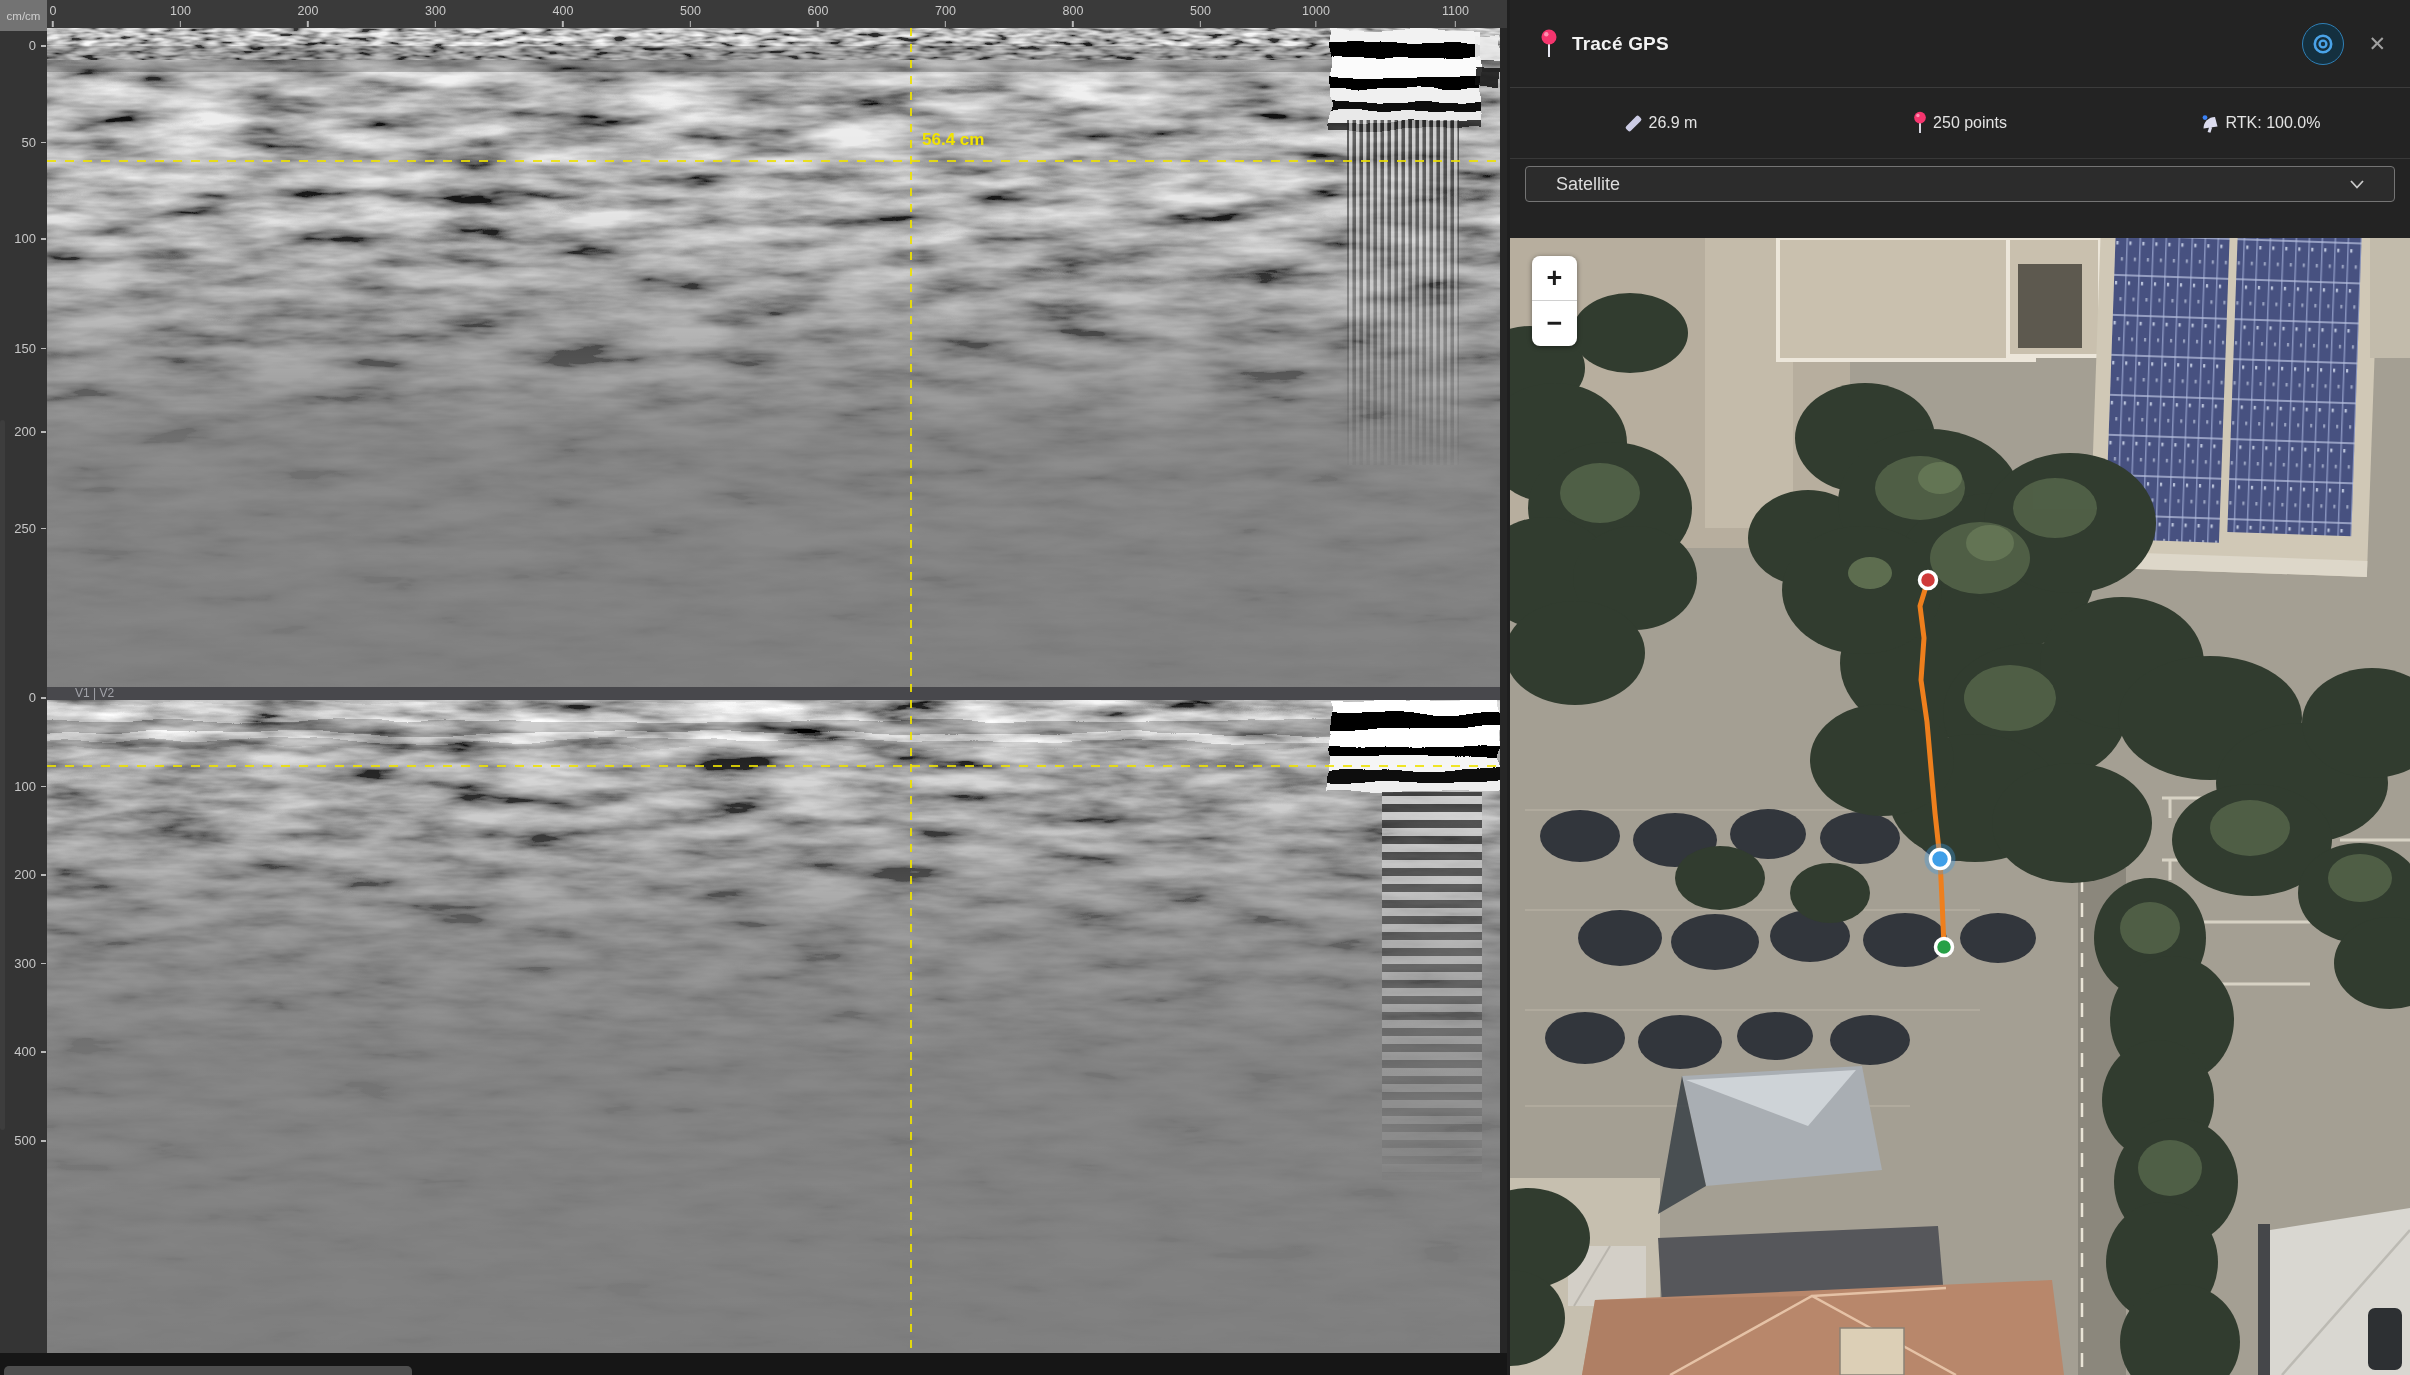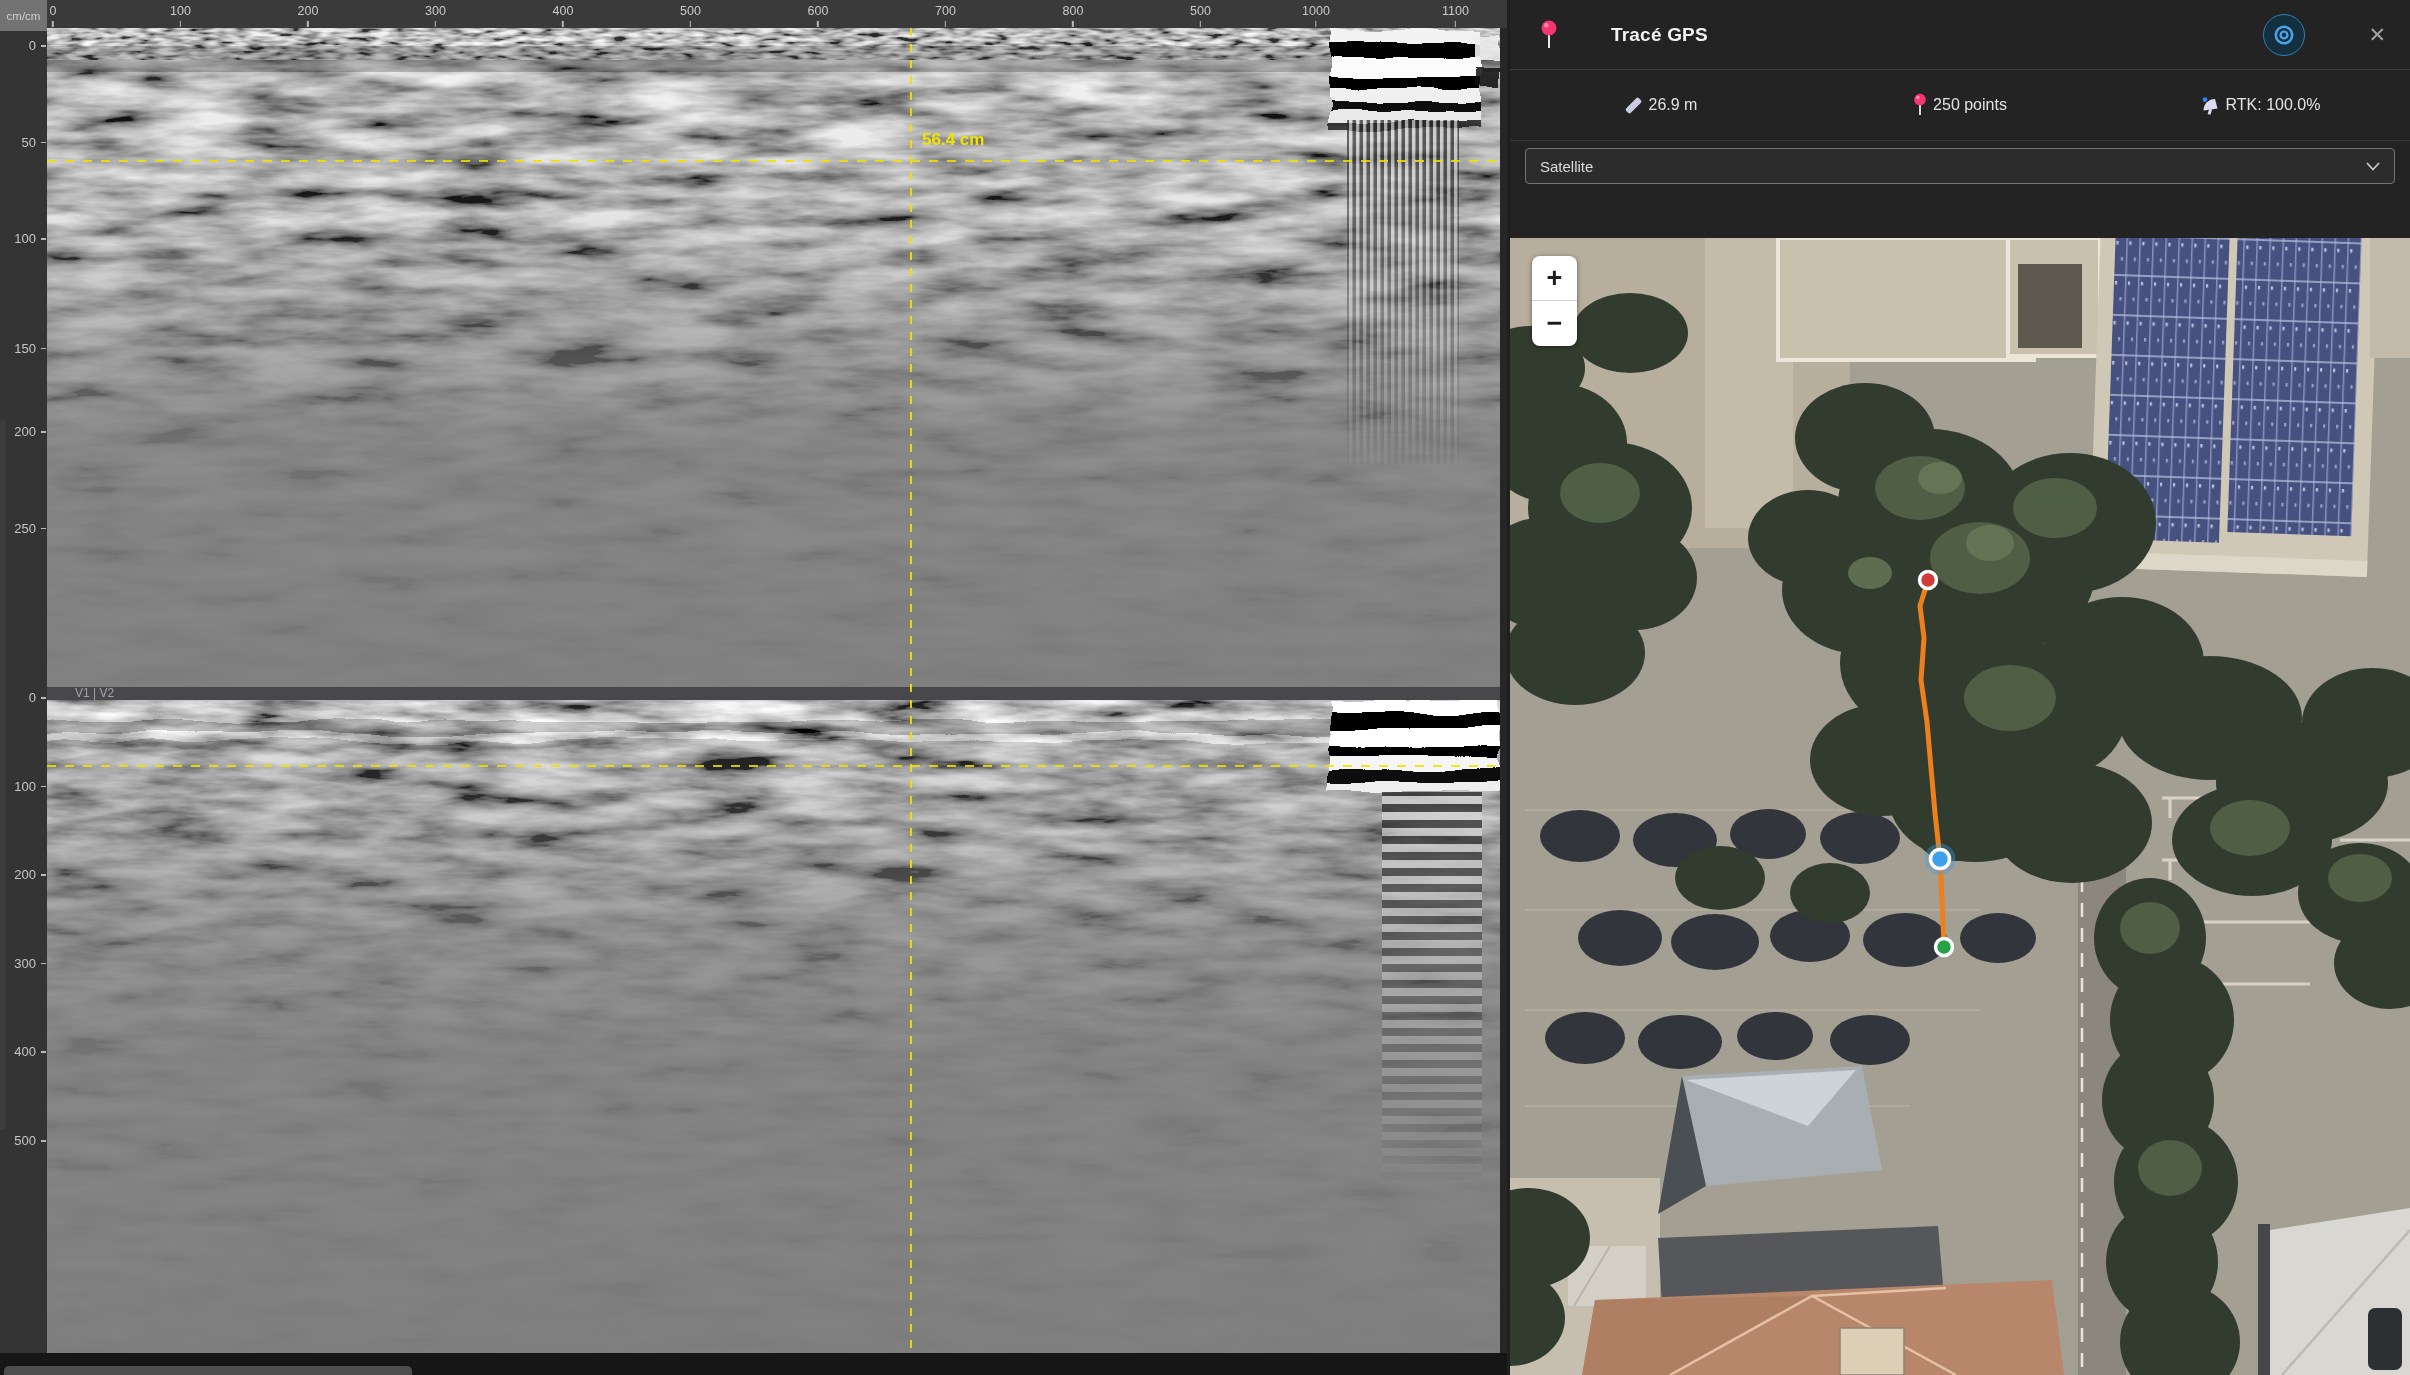--- a/index.html
+++ b/index.html
@@ -34,39 +34,39 @@
   .xhair-h.top{top:160px;}
   .xhair-h.bottom{top:765px;}
   .depth-callout{position:absolute;left:922px;top:130px;z-index:7;color:#f2e400;font-size:17px;font-weight:bold;}
 
   .bottom-bar{position:absolute;left:0;top:1353px;width:1507px;height:22px;background:#161616;z-index:8;}
   .hscroll-thumb{position:absolute;left:4px;bottom:0;width:408px;height:9px;background:#4e4e4e;border-radius:5px 5px 0 0;}
   .vscroll-thumb{position:absolute;left:0;top:420px;width:5px;height:710px;background:#3d3d3d;border-radius:3px;z-index:8;}
 
   
   .gps-panel{position:absolute;left:1510px;top:0;width:900px;height:1375px;background:#232323;box-sizing:border-box;}
-  .gps-header{height:70px;display:flex;align-items:center;padding:0 24px 0 30px;border-bottom:1px solid #3b3b3b;box-sizing:border-box;gap:39px;}
+  .gps-header{height:88px;display:flex;align-items:center;padding:0 24px 0 30px;border-bottom:1px solid #3b3b3b;box-sizing:border-box;}
   .gps-title{font-size:19px;font-weight:bold;color:#f2f2f2;margin-left:14px;letter-spacing:.2px;}
   .spacer{flex:1;}
   .target-btn{width:40px;height:40px;border-radius:50%;background:#14303f;border:1.5px solid #2f7fb5;
               display:flex;align-items:center;justify-content:center;cursor:pointer;}
   .close-btn{font-size:21px;color:#a0a0a0;margin-left:24px;cursor:pointer;line-height:1;}
 
   .stats-row{height:70px;display:flex;align-items:center;border-bottom:1px solid #383838;}
   .stat{flex:1;display:flex;align-items:center;justify-content:center;gap:6px;color:#e2e2e2;font-size:16px;}
 
   .coords-row{height:48px;display:flex;align-items:center;justify-content:center;background:#1c1c1c;
               font-family:"DejaVu Sans Mono",monospace;font-size:15px;border-bottom:1px solid #353535;}
   .coord-label{color:#8f8f8f;margin:0 8px 0 10px;}
   .coord-value{color:#4aa0f5;}
   .coord-sep{color:#5a5a5a;margin:0 18px;}
 
   .select-row{height:50px;display:flex;align-items:center;padding:0 15px;box-sizing:border-box;}
   .dropdown{flex:1;height:36px;border:1px solid #747474;border-radius:4px;background:#2c2c2c;
-            display:flex;align-items:center;padding:0 14px;color:#dcdcdc;font-size:15px;cursor:pointer;box-sizing:border-box;}
+            display:flex;align-items:center;padding:0 30px;color:#dcdcdc;font-size:18px;cursor:pointer;box-sizing:border-box;}
   .dropdown .chev{margin-left:auto;display:flex;align-items:center;}
 
   .map{position:absolute;left:0;top:238px;width:900px;height:1137px;overflow:hidden;background:#a49f93;}
   .map svg.layer{position:absolute;left:0;top:0;width:100%;height:100%;}
   .zoom-ctrl{position:absolute;left:22px;top:18px;width:45px;border-radius:8px;overflow:hidden;z-index:10;
              box-shadow:0 1px 5px rgba(0,0,0,.45);}
   .zoom-btn{width:45px;height:45px;background:#ffffff;color:#1c1c1c;font-size:27px;font-weight:bold;
             display:flex;align-items:center;justify-content:center;cursor:pointer;box-sizing:border-box;}
   .zoom-btn:first-child{border-bottom:1px solid #d0d0d0;}
 </style>

